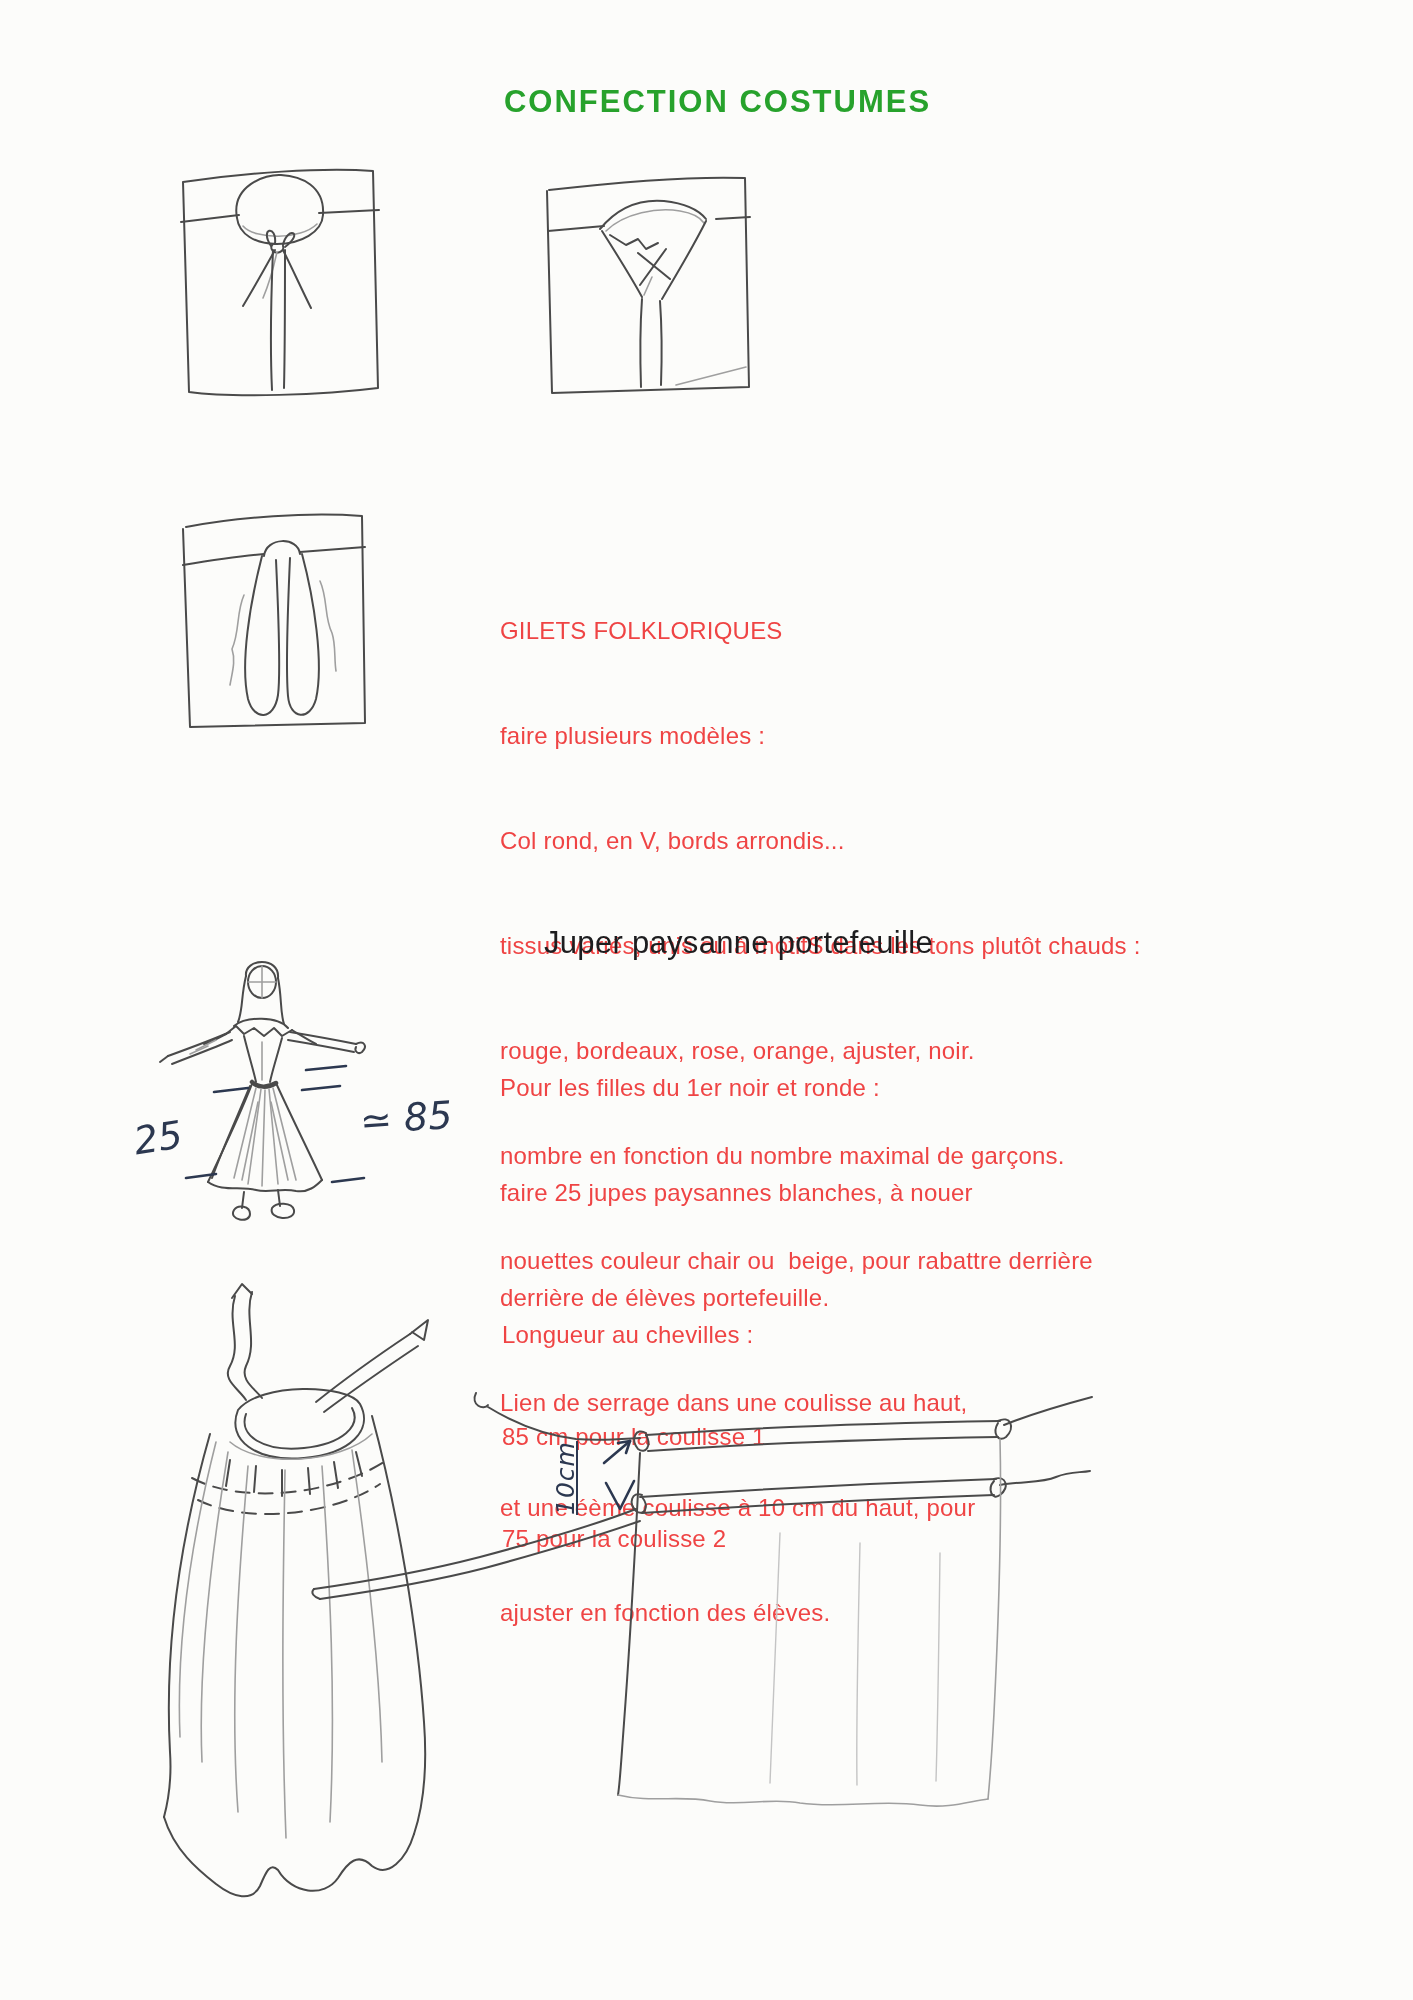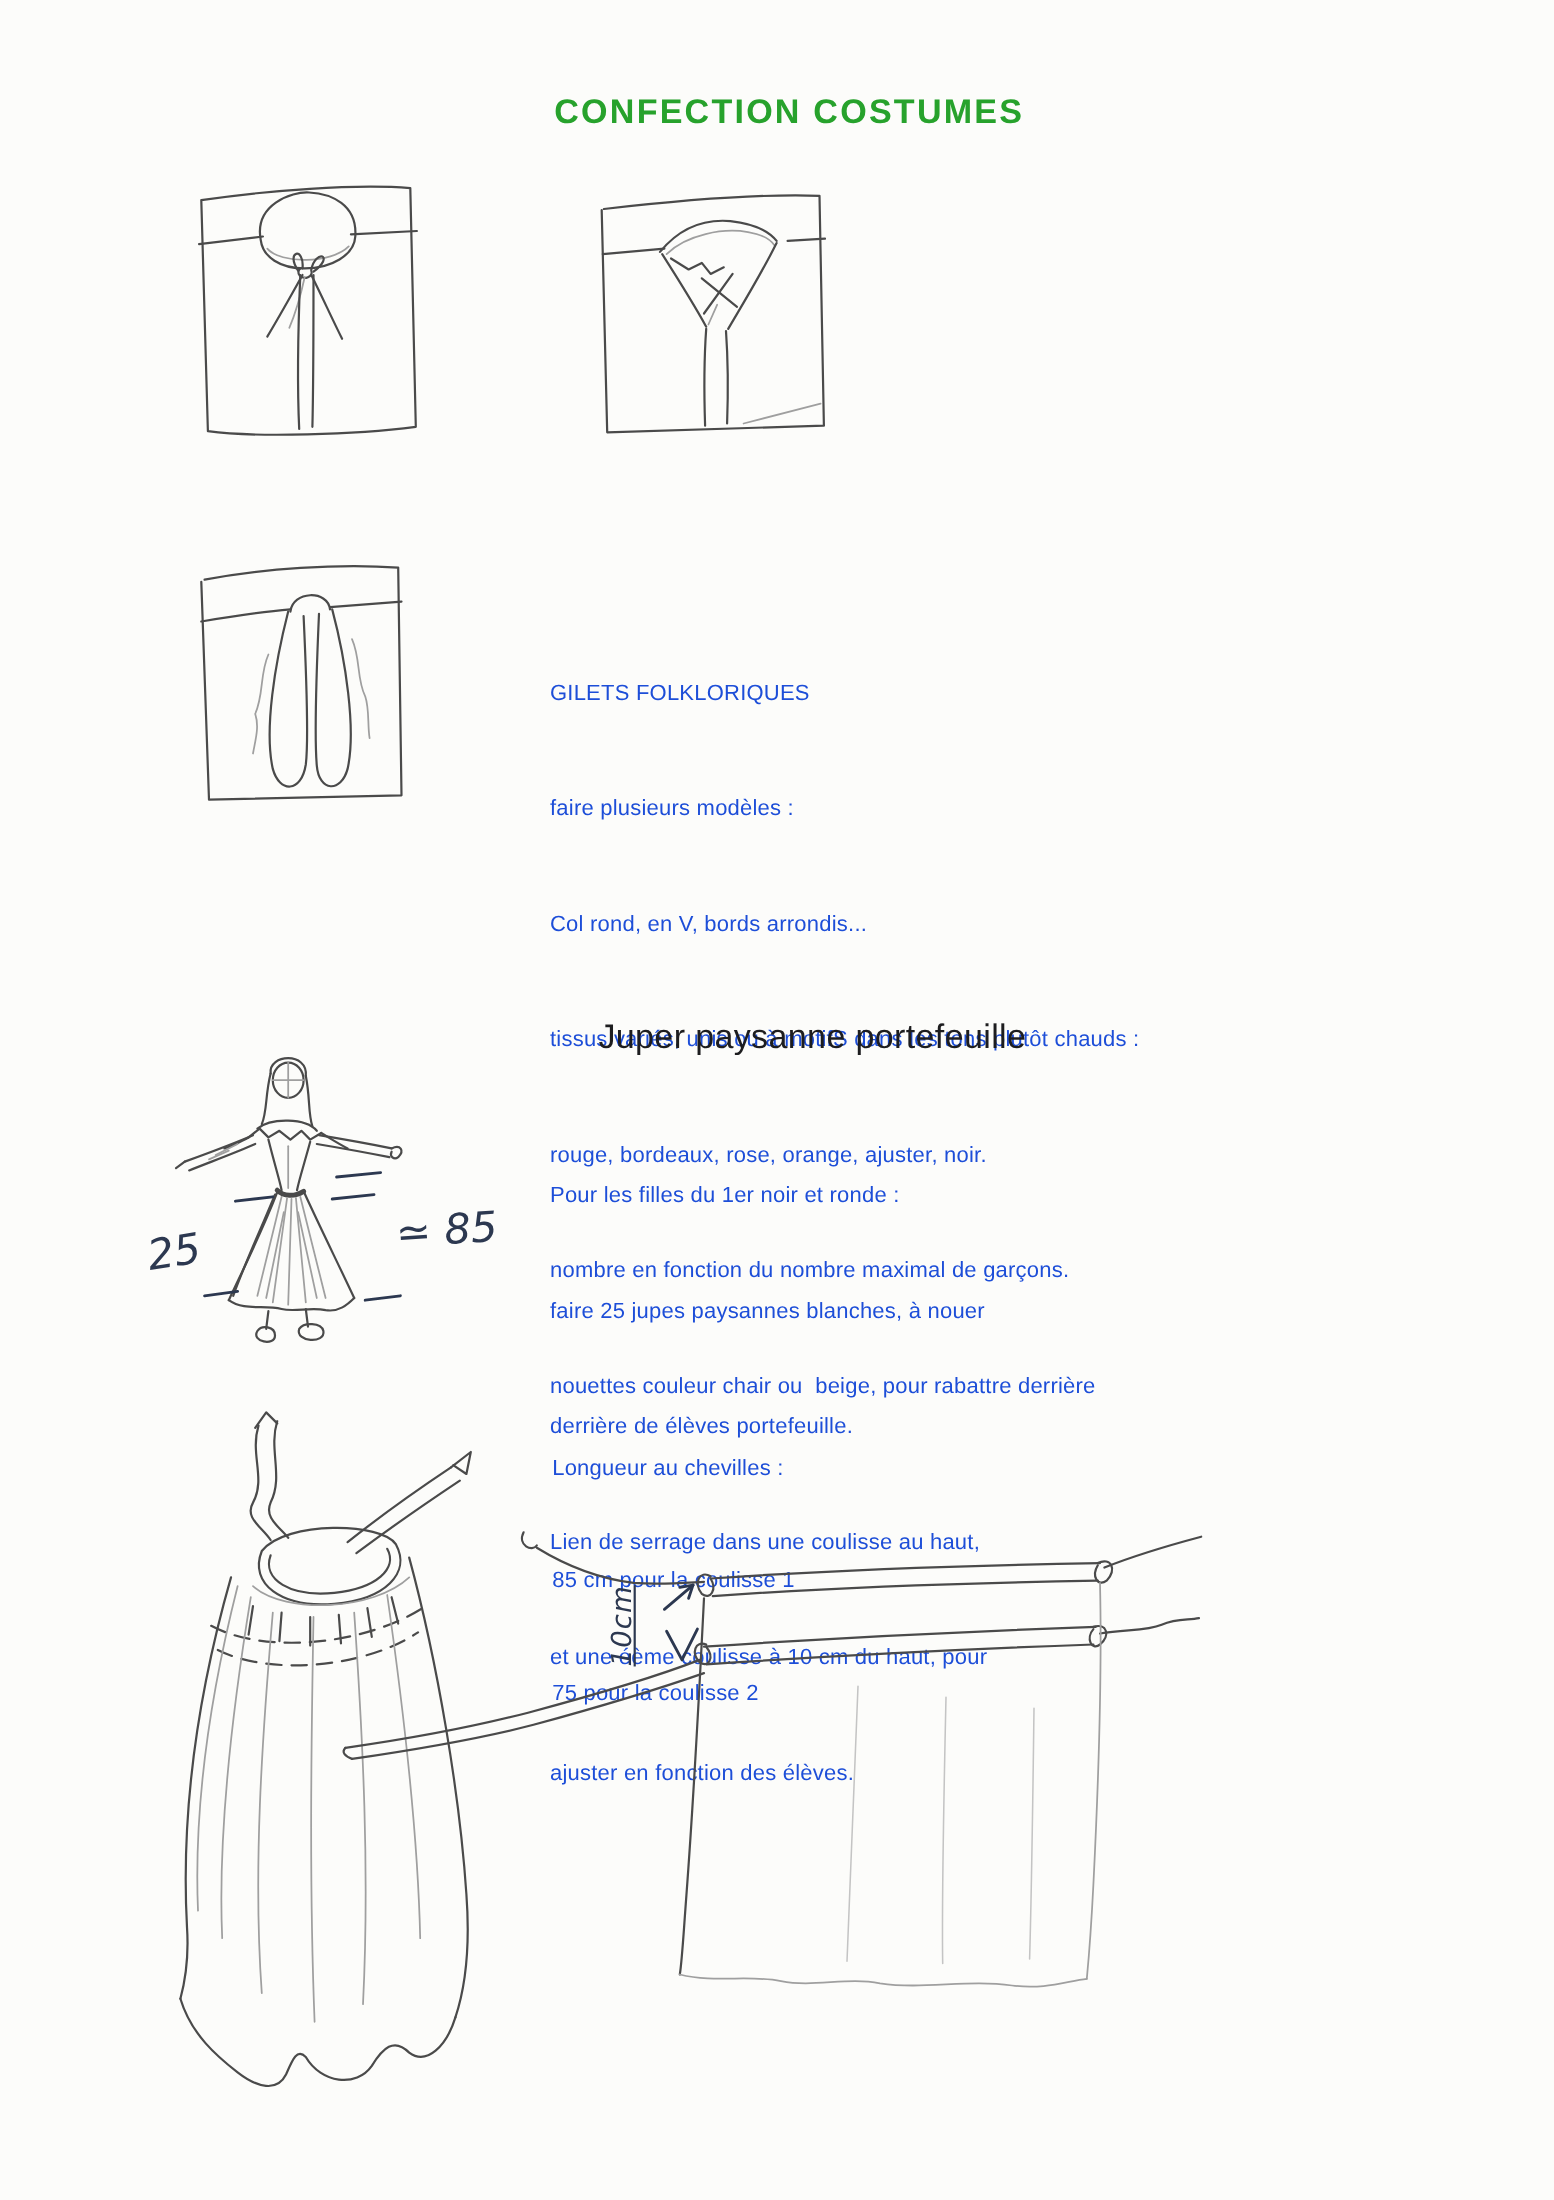--- a/index.html
+++ b/index.html
@@ -11,22 +11,22 @@
   }
   .title{
     position:absolute;left:0;right:0;top:84px;
     text-align:center;
     font-size:31px;font-weight:bold;letter-spacing:2px;
     color:#27a22c;
     padding-left:22px;
   }
   .block{
     position:absolute;
-    color:#1d4ed8;
-    font-size:20px;line-height:35px;letter-spacing:.2px;
+    color:#ef4444;
+    font-size:24px;line-height:35px;letter-spacing:.2px;
     white-space:pre;
   }
   .h2{
     position:absolute;
     color:#1d1d1f;
     font-size:31px;letter-spacing:.3px;white-space:pre;margin-left:46px;
   }
   .hw{
     position:absolute;
     color:#2c3850;

